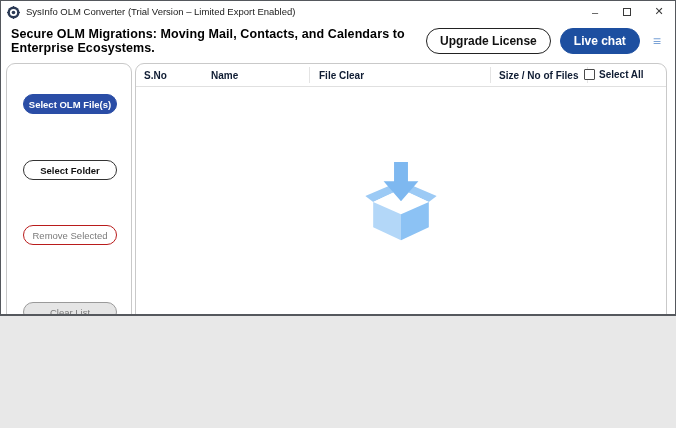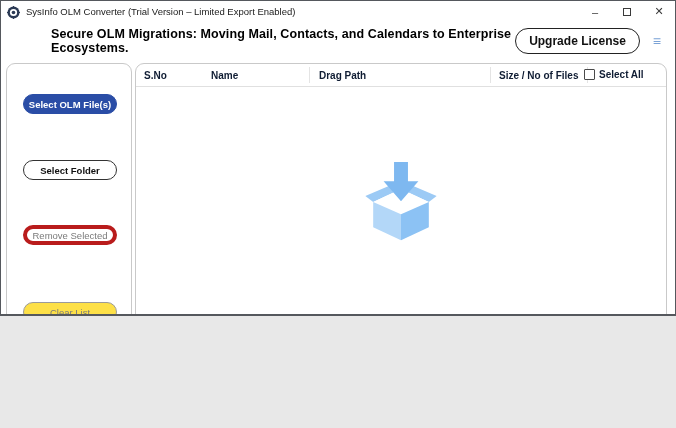--- a/index.html
+++ b/index.html
@@ -23,21 +23,21 @@
     width:32px; height:100%; display:flex; align-items:center; justify-content:center;
     font-size:11px; color:#3a3a3a; cursor:default;
   }
   .win-btn.max span{ width:8px; height:8px; border:1px solid #3a3a3a; display:inline-block; }
 
   
   .header{
     position:absolute; top:21px; left:0; right:0; height:37px;
     display:flex; align-items:center; padding:0 10px; background:#ffffff;
   }
-  .tagline{ font-size:12.5px; font-weight:bold; color:#000000; letter-spacing:0.1px;margin-left:40px; }
+  .tagline{ font-size:12.5px; font-weight:bold; color:#000000; letter-spacing:0.1px; }
   .header-right{ margin-left:auto; display:flex; align-items:center; gap:9px; }
   .pill{
     border-radius:13px; font-size:12px; font-weight:bold; padding:5px 13px;
     white-space:nowrap; cursor:pointer;
   }
   .btn-upgrade{ background:#ffffff; border:1px solid #222222; color:#111111; }
   .btn-livechat{ background:#1d4fa0; border:1px solid #1d4fa0; color:#ffffff; }
   .menu-glyph{ color:#7ba3d6; font-size:14px; font-weight:bold; padding:0 4px; cursor:pointer; }
 
   
@@ -45,22 +45,22 @@
     position:absolute; left:5px; top:62px; width:126px; height:292px;
     background:#ffffff; border:1px solid #c9c9c9; border-radius:9px;
   }
   .side-btn{
     position:absolute; left:16px; width:94px; height:20px; border-radius:11px;
     font-size:9.5px; font-weight:bold; display:flex; align-items:center; justify-content:center;
     cursor:pointer; font-family:"Liberation Sans", sans-serif;
   }
   .side-btn.primary{ background:#2a4da6; color:#ffffff; border:1px solid #2a4da6; top:30px; }
   .side-btn.normal{ background:#ffffff; color:#111111; border:1px solid #333333; top:96px; }
-  .side-btn.disabled1{ background:#ffffff; color:#7a7a7a; border:4px solid #b91c1c; top:161px; font-weight:normal; }
-  .side-btn.disabled2{ background:#fde047; color:#7a7a7a; border:1px solid #9a9a9a; top:238px; font-weight:normal; }
+  .side-btn.disabled1{ background:#ffffff; color:#7a7a7a; border:1px solid #b91c1c; top:161px; font-weight:normal; }
+  .side-btn.disabled2{ background:#e5e5e5; color:#7a7a7a; border:1px solid #9a9a9a; top:238px; font-weight:normal; }
 
   .main-panel{
     position:absolute; left:134px; top:62px; width:532px; height:292px;
     background:#ffffff; border:1px solid #c9c9c9; border-radius:9px;
   }
   .table-header{
     position:relative; height:23px; border-bottom:1px solid #e0e0e0;
     font-size:10px; font-weight:bold; color:#0f1c33;
   }
   .col{ position:absolute; top:6px; white-space:nowrap; }
@@ -119,36 +119,37 @@
           <span></span>
         </div>
       <div class="win-btn">✕</div>
     </div>
   </div>
 
   <div class="header">
     <span class="tagline">Secure OLM Migrations: Moving Mail, Contacts, and Calendars to Enterprise Ecosystems.</span>
     <div class="header-right">
       <button class="pill btn-upgrade">Upgrade License</button>
+      <button class="pill btn-livechat">Live chat</button>
       <span class="menu-glyph">≡</span>
     </div>
   </div>
 
   <div class="sidebar">
     <button class="side-btn primary">Select OLM File(s)</button>
     <button class="side-btn normal">Select Folder</button>
     <button class="side-btn disabled1">Remove Selected</button>
     <button class="side-btn disabled2">Clear List</button>
   </div>
 
   <div class="main-panel">
     <div class="table-header">
       <span class="col col-sno">S.No</span>
       <span class="col col-name">Name</span>
-      <span class="col col-path">Drag Path</span>
+      <span class="col col-path">File Clear</span>
       <span class="col col-size">Size / No of Files</span>
       <span class="vsep" style="left:173px"></span>
       <span class="vsep" style="left:354px"></span>
       <span class="vsep" style="left:451px"></span>
       <span class="select-all">
         <span class="checkbox"></span>
         <span>Select All</span>
       </span>
     </div>
 

